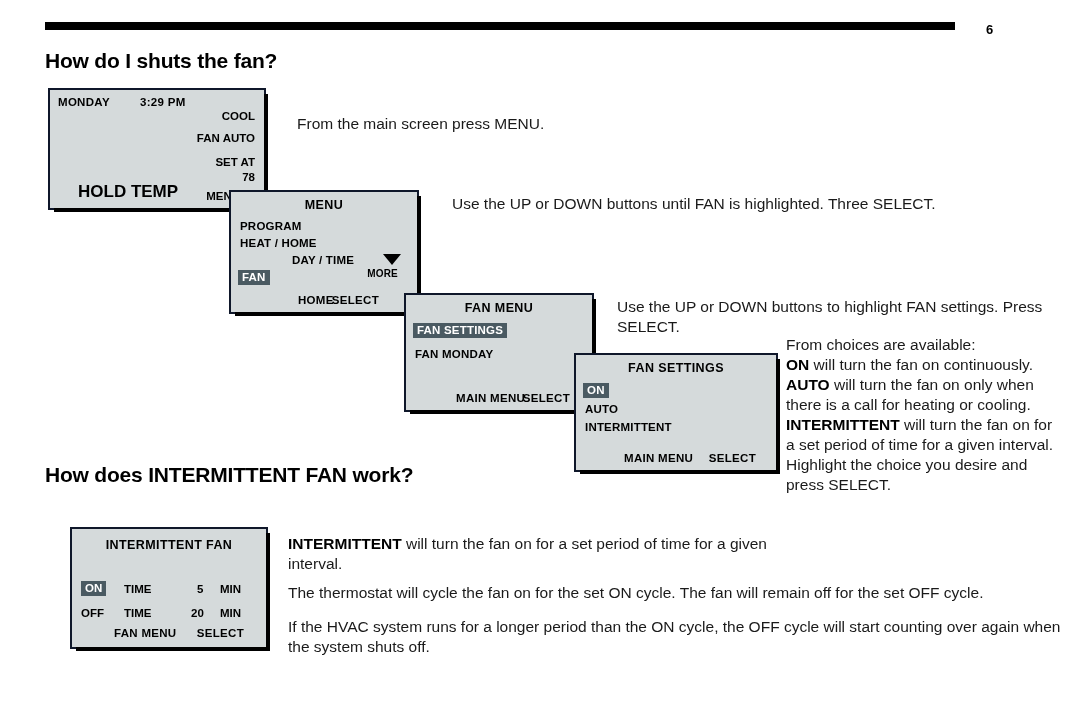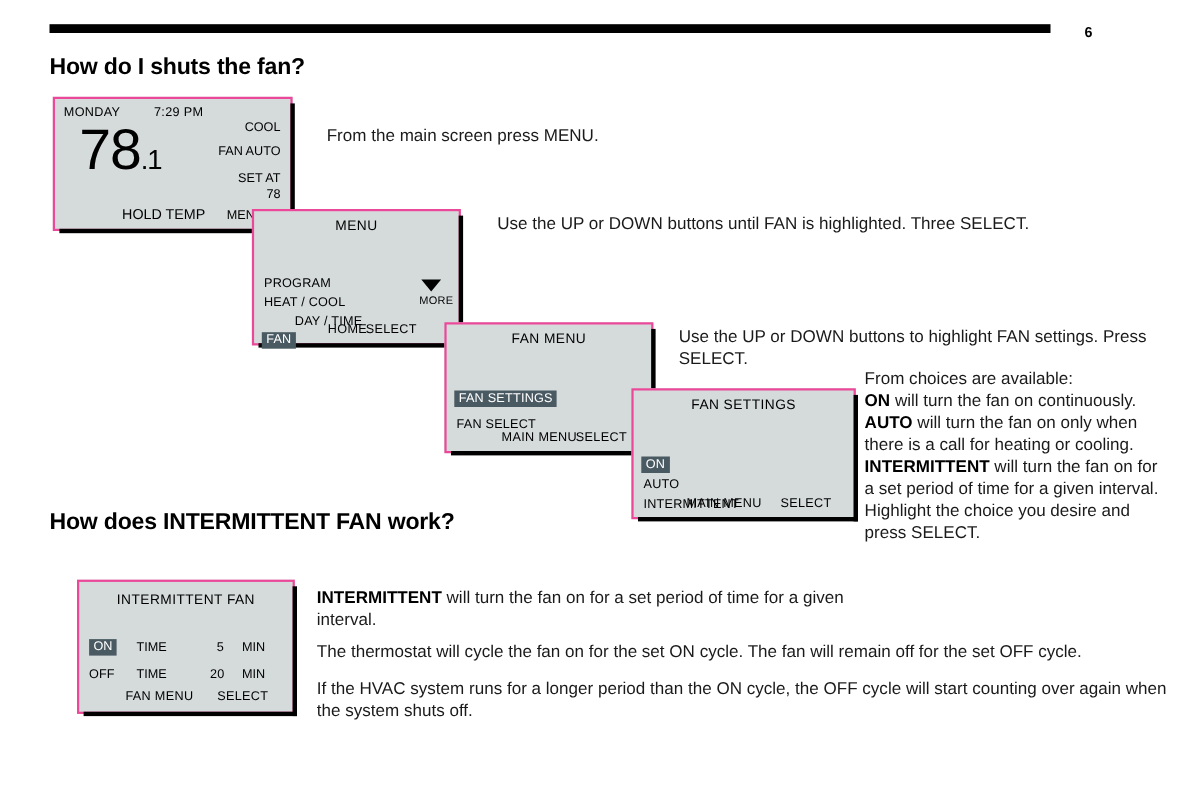--- a/index.html
+++ b/index.html
@@ -64,23 +64,23 @@
   #txt-updown2   { left: 617px; top: 297px; width: 430px; }
   #txt-choices   { left: 786px; top: 335px; width: 270px; }
   #txt-interm    { left: 288px; top: 534px; width: 500px; }
   #txt-cycle     { left: 288px; top: 583px; width: 770px; }
   #txt-hvac      { left: 288px; top: 617px; width: 775px; }
 
   
   .lcd {
     position: absolute;
     background: #d5dadb;
-    border: 2px solid #ec4899;
+    border: 2px solid #0f172a;
     box-sizing: border-box;
-    font-weight: normal;
+    font-weight: bold;
     color: #000000;
   }
   .lcd .shadow-r {
     position: absolute;
     top: 4px;
     right: -4px;
     width: 4px;
     bottom: -4px;
     background: #000;
   }
@@ -97,21 +97,20 @@
     width: 100%;
     text-align: center;
     font-size: 12.5px;
     letter-spacing: 0.4px;
   }
   .lcd-row {
     position: absolute;
     font-size: 11.5px;
     letter-spacing: 0.2px;
     white-space: nowrap;
-    margin-top: 32px;
   }
   .lcd-foot {
     position: absolute;
     font-size: 11.5px;
     letter-spacing: 0.3px;
     white-space: nowrap;
     margin-left: 20px;
   }
   .hl {
     background: #4a5a62;
@@ -127,38 +126,38 @@
   #panel-main .time  { position: absolute; left: 90px; top: 6px;  font-size: 11.5px; letter-spacing: .3px;}
   #panel-main .bigtemp {
     position: absolute; left: 22px; top: 21px;
     font-size: 52px; line-height: 52px; letter-spacing: -1px;
   }
   #panel-main .bigtemp .dec { font-size: 25px; }
   #panel-main .r-cool { position: absolute; right: 9px; top: 20px; font-size: 11.5px;}
   #panel-main .r-fan  { position: absolute; right: 9px; top: 42px; font-size: 11.5px;}
   #panel-main .r-set  { position: absolute; right: 9px; top: 66px; font-size: 11.5px;}
   #panel-main .r-setv { position: absolute; right: 9px; top: 81px; font-size: 11.5px;}
-  #panel-main .f-l    { position: absolute; left: 28px;  bottom: 6px; font-size: 13px; margin-left: 33px;}
+  #panel-main .f-l    { position: absolute; left: 28px;  bottom: 6px; font-size: 17px;}
   #panel-main .f-r    { position: absolute; right: 24px; bottom: 6px; font-size: 11.5px;}
 
   
   #panel-menu { left: 229px; top: 190px; width: 190px; height: 124px; }
   #panel-menu .lcd-title { top: 6px; }
   #panel-menu .i1 { left: 9px; top: 28px; }
   #panel-menu .i2 { left: 9px; top: 45px; }
-  #panel-menu .i3 { left: 3px; top: 62px; padding-left: 34px; }
+  #panel-menu .i3 { left: 27px; top: 62px; padding-left: 34px; }
   #panel-menu .i4 { left: 7px; top: 78px; }
   #panel-menu .arrow {
     position: absolute; right: 16px; top: 62px;
     width: 0; height: 0;
     border-left: 9px solid transparent;
     border-right: 9px solid transparent;
     border-top: 11px solid #000;
   }
-  #panel-menu .more { position: absolute; right: 5px; top: 76px; font-size: 10px; letter-spacing:.2px;}
+  #panel-menu .more { position: absolute; right: 19px; top: 76px; font-size: 10px; letter-spacing:.2px;}
   #panel-menu .f-l { left: 47px;  bottom: 6px; }
   #panel-menu .f-r { right: 38px; bottom: 6px; }
 
   
   #panel-fanmenu { left: 404px; top: 293px; width: 190px; height: 119px; }
   #panel-fanmenu .lcd-title { top: 6px; }
   #panel-fanmenu .i1 { left: 7px; top: 28px; }
   #panel-fanmenu .i2 { left: 9px; top: 53px; }
   #panel-fanmenu .f-l { left: 30px;  bottom: 6px; }
   #panel-fanmenu .f-r { right: 22px; bottom: 6px; }
@@ -194,54 +193,53 @@
   <div class="rule"></div>
   <div class="page-num">6</div>
 
   <div class="heading" id="heading-1">How do I shuts the fan?</div>
   <div class="heading" id="heading-2">How does INTERMITTENT FAN work?</div>
 
   <div class="lcd" id="panel-main">
     <div class="shadow-r"></div>
     <div class="shadow-b"></div>
     <div class="day">MONDAY</div>
-    <div class="time">7:29 PM</div>
-    <div class="bigtemp"><span>78</span><span class="dec">.1</span></div>
+    <div class="time">3:29 PM</div>
     <div class="r-cool">COOL</div>
     <div class="r-fan">FAN AUTO</div>
     <div class="r-set">SET AT</div>
     <div class="r-setv">78</div>
     <div class="f-l">HOLD TEMP</div>
     <div class="f-r">MENU</div>
   </div>
 
   <div class="body-text" id="txt-menu">From the main screen press MENU.</div>
 
   <div class="lcd" id="panel-menu">
     <div class="shadow-r"></div>
     <div class="shadow-b"></div>
     <div class="lcd-title">MENU</div>
     <div class="lcd-row i1"><span>PROGRAM</span></div>
-    <div class="lcd-row i2"><span>HEAT / COOL</span></div>
+    <div class="lcd-row i2"><span>HEAT / HOME</span></div>
     <div class="lcd-row i3"><span>DAY / TIME</span></div>
     <div class="lcd-row i4"><span class="hl">FAN</span></div>
     <div class="arrow"></div>
     <div class="more">MORE</div>
     <div class="lcd-foot f-l">HOME</div>
     <div class="lcd-foot f-r">SELECT</div>
   </div>
 
   <div class="body-text" id="txt-updown1">Use the UP or DOWN buttons until FAN is highlighted. Three SELECT.</div>
 
   <div class="lcd" id="panel-fanmenu">
     <div class="shadow-r"></div>
     <div class="shadow-b"></div>
     <div class="lcd-title">FAN MENU</div>
     <div class="lcd-row i1"><span class="hl">FAN SETTINGS</span></div>
-    <div class="lcd-row i2"><span>FAN SELECT</span></div>
+    <div class="lcd-row i2"><span>FAN MONDAY</span></div>
     <div class="lcd-foot f-l">MAIN MENU</div>
     <div class="lcd-foot f-r">SELECT</div>
   </div>
 
   <div class="body-text" id="txt-updown2">Use the UP or DOWN buttons to highlight FAN settings. Press SELECT.</div>
 
   <div class="lcd" id="panel-fanset">
     <div class="shadow-r"></div>
     <div class="shadow-b"></div>
     <div class="lcd-title">FAN SETTINGS</div>

